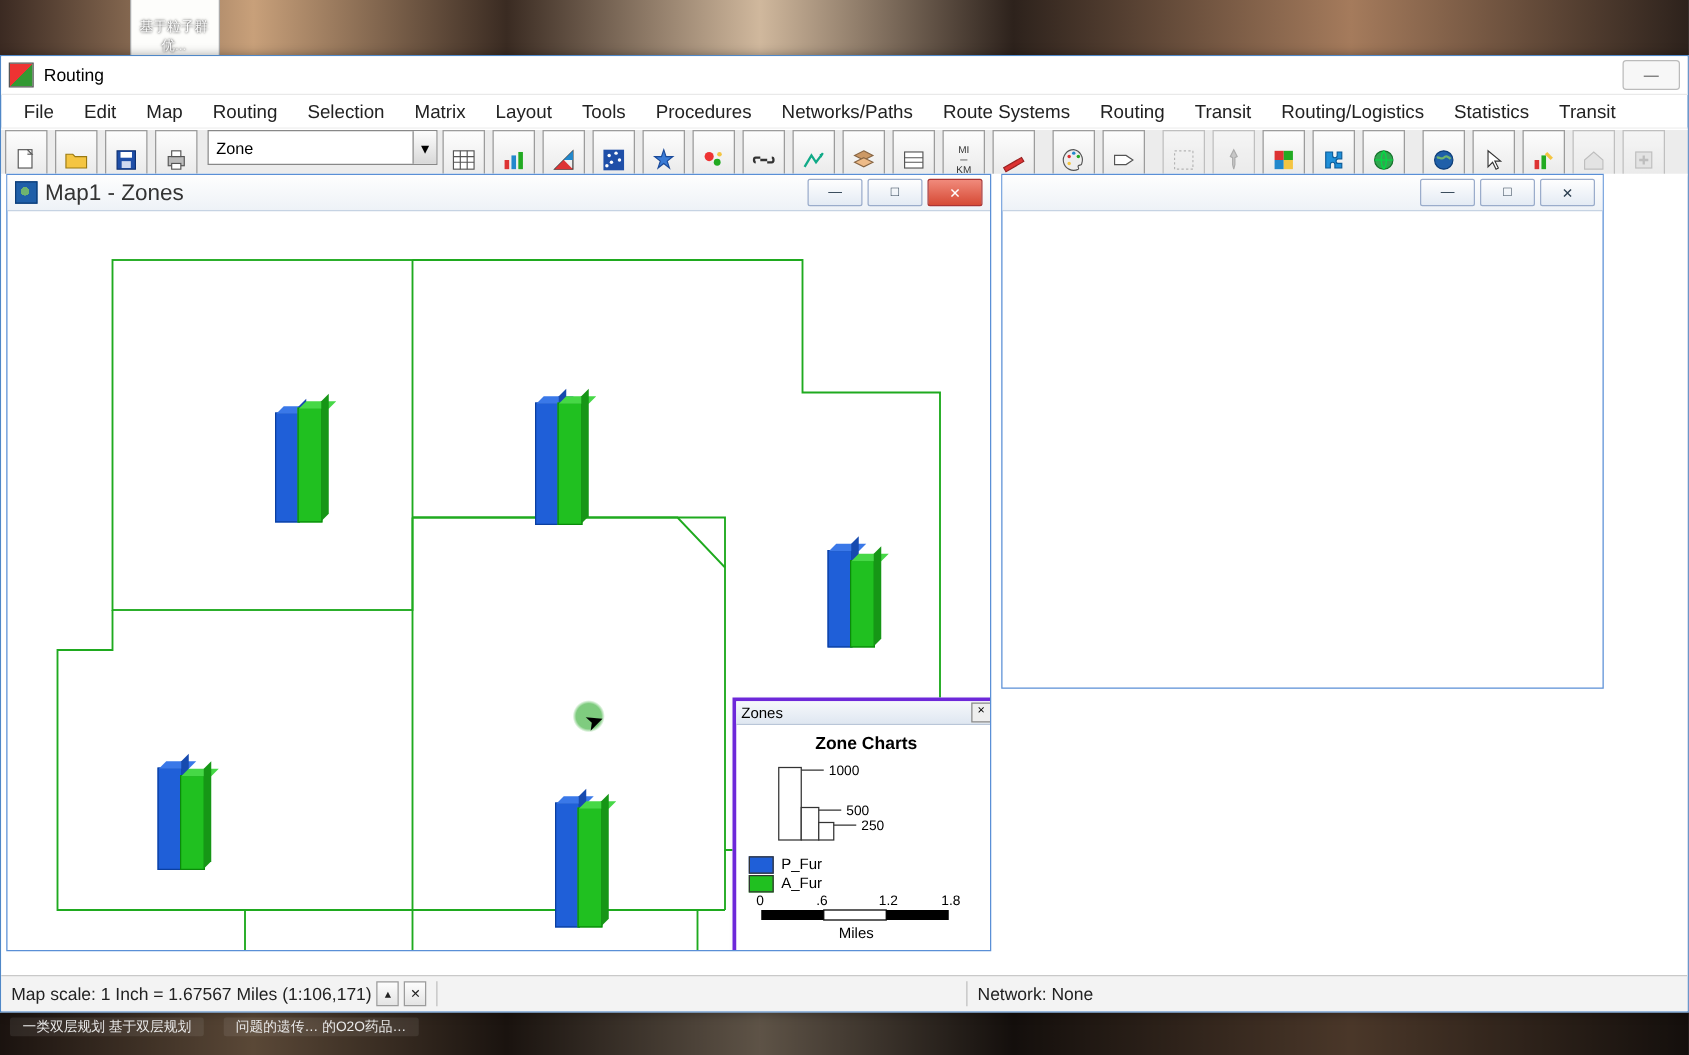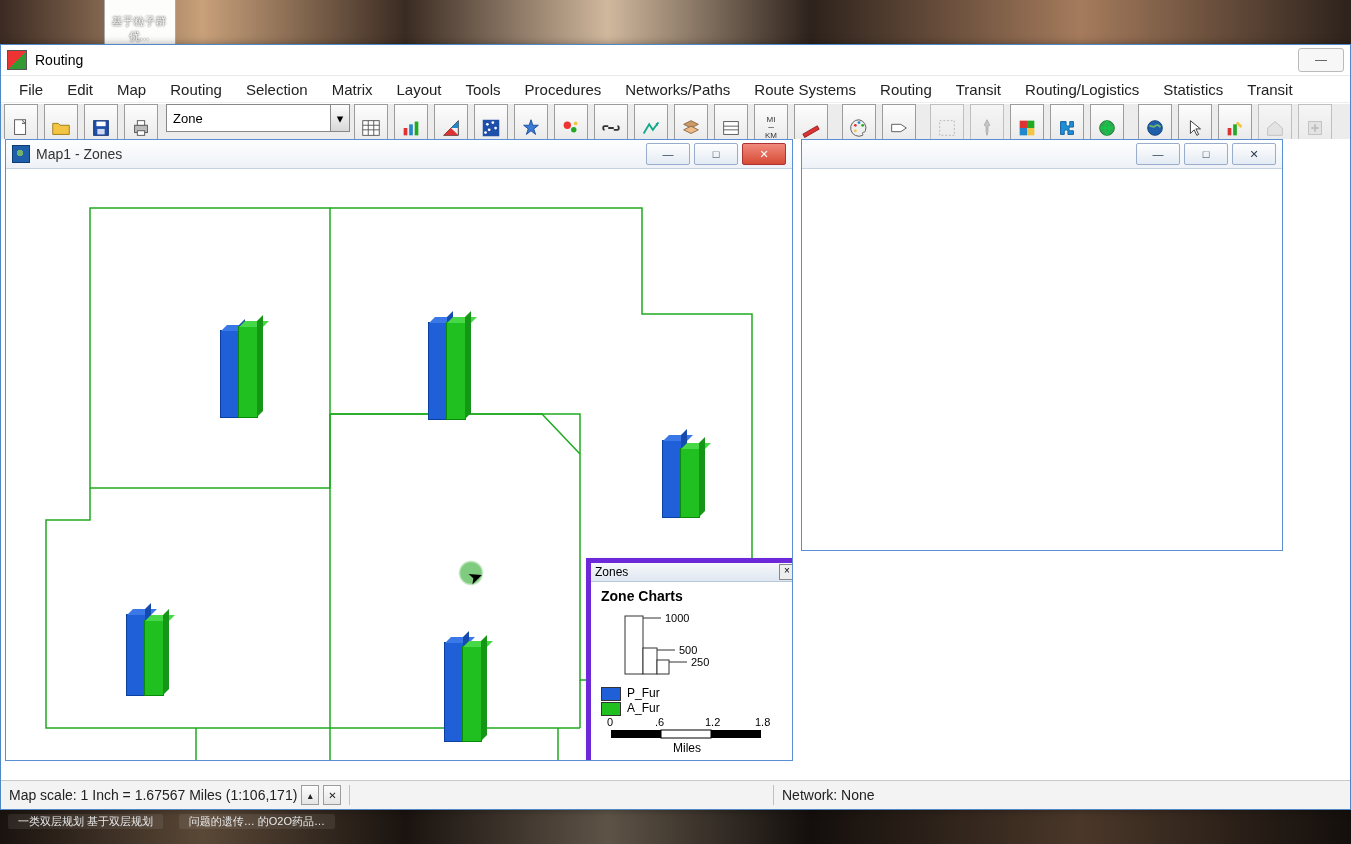--- a/index.html
+++ b/index.html
@@ -27,46 +27,46 @@
   .tbox{height:28px;width:184px;border:1px solid #888;background:#fff;display:flex;align-items:center;padding:0 6px;margin:0 4px 0 2px;box-sizing:border-box;position:relative}
   .tbox .arrow{position:absolute;right:0;top:0;bottom:0;width:18px;border-left:1px solid #888;background:linear-gradient(#fdfdfd,#d8d8d8);display:flex;align-items:center;justify-content:center}
   .sep{width:4px;height:32px;margin:0 2px}
 
   .mdi{position:absolute;left:0;right:0;top:94px;bottom:28px;background:#fff}
 
   .child{position:absolute;border:1px solid #5a8fd6;background:#fff}
   .child .chead{height:28px;background:linear-gradient(#fefefe,#eef2f7);border-bottom:1px solid #c6d3e3;display:flex;align-items:center;padding:0 6px}
   .child .chead .cicon{width:16px;height:16px;background:#1f5fa9;border:1px solid #0d3d77;margin-right:6px;position:relative}
   .child .chead .cicon::after{content:"";position:absolute;inset:3px;background:radial-gradient(circle at 40% 40%,#6fb36f 0 40%,#1f5fa9 41% 100%)}
-  .child .chead .ctitle{font-size:14px;color:#333}
+  .child .chead .ctitle{font-size:18px;color:#333}
   .child .chead .spacer{flex:1}
   .child .cbtn{width:42px;height:20px;border:1px solid #9aaccb;border-radius:2px;margin-left:4px;display:flex;align-items:center;justify-content:center;background:linear-gradient(#fefefe,#e4ebf4);color:#2c3e50;font-size:11px}
   .child .cbtn.close{background:linear-gradient(#f08a7b,#d64a35);color:#fff;border-color:#a33}
   .child .cbody{position:absolute;left:0;right:0;top:28px;bottom:0;overflow:hidden}
 
   
   .map{position:absolute;inset:0}
   .bar3d{position:absolute}
   .bar3d .bar{position:absolute;bottom:0;width:18px}
   .bar3d .bar.blue{background:#1f5fd8;border:1px solid #0b3fa0}
   .bar3d .bar.green{background:#20c020;border:1px solid #0a8a0a}
   .bar3d .bar .top{position:absolute;left:0;right:-6px;top:-6px;height:6px;transform:skewX(-45deg);transform-origin:bottom left}
   .bar3d .bar.blue .top{background:#3a78e8}
   .bar3d .bar.green .top{background:#46d846}
   .bar3d .bar .side{position:absolute;right:-6px;top:-6px;bottom:0;width:6px;transform:skewY(-45deg);transform-origin:top left}
   .bar3d .bar.blue .side{background:#164aaf}
   .bar3d .bar.green .side{background:#169616}
 
   
-  .legend{position:absolute;border:5px solid #6d28d9;background:#fff;box-shadow:2px 2px 4px rgba(0,0,0,.25)}
+  .legend{position:absolute;border:3px solid #6d28d9;background:#fff;box-shadow:2px 2px 4px rgba(0,0,0,.25)}
   .legend .lhead{height:18px;background:linear-gradient(#f6f8fb,#dfe7f1);border-bottom:1px solid #b9c6d8;display:flex;align-items:center;padding:0 4px;font-size:12px}
   .legend .lhead .spacer{flex:1}
   .legend .lhead .xbtn{width:14px;height:14px;border:1px solid #888;background:#eee;font-size:10px;line-height:12px;text-align:center}
   .legend .lbody{padding:6px 10px 10px 10px;font-size:12px}
-  .legend .ltitle{text-align:left;font-weight:bold;font-size:14px;margin-bottom:6px}
+  .legend .ltitle{text-align:center;font-weight:bold;font-size:14px;margin-bottom:6px}
   .legend svg{display:block}
   .legend .sw{display:inline-block;width:18px;height:12px;border:1px solid #333;margin-right:6px;vertical-align:middle}
 
   .statusbar{position:absolute;left:0;right:0;bottom:0;height:28px;background:#f3f3f3;border-top:1px solid #c9c9c9;display:flex;align-items:center;font-size:14px;color:#222}
   .statusbar .cell{padding:0 8px;height:100%;display:flex;align-items:center}
   .statusbar .divider{width:1px;height:20px;background:#c0c0c0}
   .statusbar .stepbtn{width:16px;height:18px;border:1px solid #9c9c9c;background:linear-gradient(#fdfdfd,#e4e4e4);margin-left:4px;display:flex;align-items:center;justify-content:center;font-size:10px}
 
   .cursor-marker{position:absolute;width:26px;height:26px;border-radius:50%;background:radial-gradient(circle,#5fbf5f 0 55%,rgba(95,191,95,0) 70%);opacity:.8}
   .cursor-arrow{position:absolute;font-size:18px;color:#000;transform:rotate(-20deg)}

